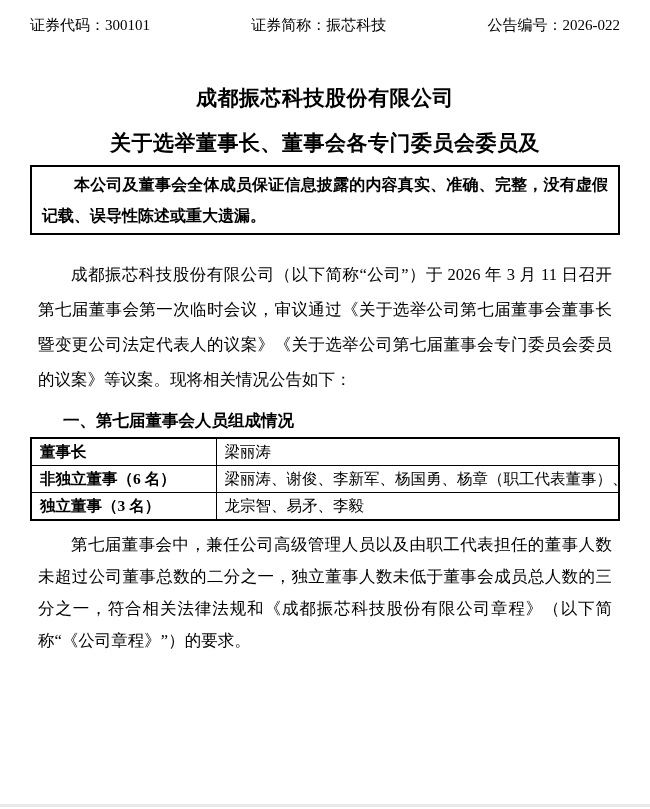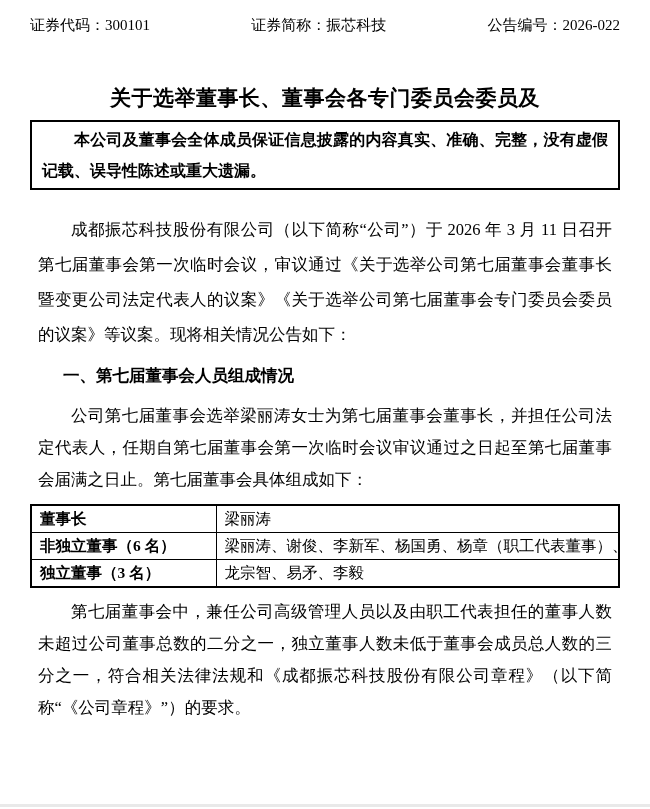--- a/index.html
+++ b/index.html
@@ -112,32 +112,32 @@
 
 <div class="doc">
 
   <div class="doc-header">
     <span>证券代码：300101</span>
     <span>证券简称：振芯科技</span>
     <span>公告编号：2026-022</span>
   </div>
 
   <div class="doc-title">
+    <div>成都振芯科技股份有限公司</div>
     <div>关于选举董事长、董事会各专门委员会委员及</div>
   </div>
 
   <div class="disclaimer-box">
     <span>本公司及董事会全体成员保证信息披露的内容真实、准确、完整，没有虚假记载、误导性陈述或重大遗漏。</span>
   </div>
 
   <p class="para para-1">成都振芯科技股份有限公司（以下简称“公司”）于 2026 年 3 月 11 日召开第七届董事会第一次临时会议，审议通过《关于选举公司第七届董事会董事长暨变更公司法定代表人的议案》《关于选举公司第七届董事会专门委员会委员的议案》等议案。现将相关情况公告如下：</p>
 
   <p class="section-heading">一、第七届董事会人员组成情况</p>
 
-  <p class="para para-2">公司第七届董事会选举梁丽涛女士为第七届董事会董事长，并担任公司法定代表人，任期自第七届董事会第一次临时会议审议通过之日起至第七届董事会届满之日止。第七届董事会具体组成如下：</p>
 
   <table class="board-table">
     <tbody>
       <tr>
         <td class="role-cell">董事长</td>
         <td class="members-cell">梁丽涛</td>
       </tr>
       <tr>
         <td class="role-cell">非独立董事（6 名）</td>
         <td class="members-cell">梁丽涛、谢俊、李新军、杨国勇、杨章（职工代表董事）、郑灵怡</td>

